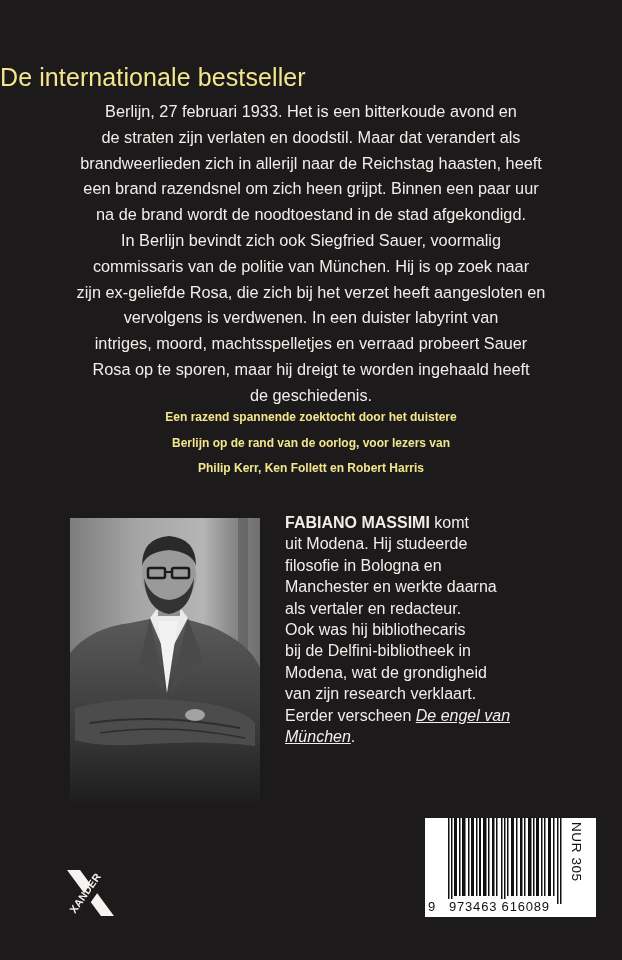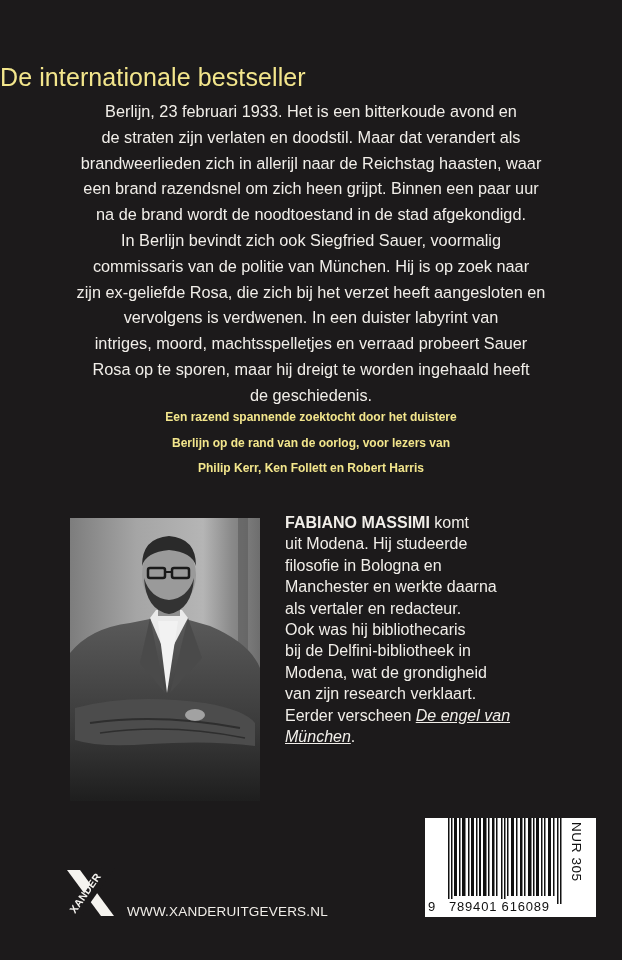--- a/index.html
+++ b/index.html
@@ -128,23 +128,23 @@
     }
   </style>
 </head>
 <body>
 
 <div class="cover">
 
   <div class="title">De internationale bestseller</div>
 
   <div class="blurb blurb-1">
-    <span class="line">Berlijn, 23 februari 1933. Het is een bitterkoude avond en</span>
+    <span class="line">Berlijn, 27 februari 1933. Het is een bitterkoude avond en</span>
     <span class="line">de straten zijn verlaten en doodstil. Maar dat verandert als</span>
-    <span class="line">brandweerlieden zich in allerijl naar de Reichstag haasten, waar</span>
+    <span class="line">brandweerlieden zich in allerijl naar de Reichstag haasten, heeft</span>
     <span class="line">een brand razendsnel om zich heen grijpt. Binnen een paar uur</span>
     <span class="line">na de brand wordt de noodtoestand in de stad afgekondigd.</span>
   </div>
 
   <div class="blurb blurb-2">
     <span class="line">In Berlijn bevindt zich ook Siegfried Sauer, voormalig</span>
     <span class="line">commissaris van de politie van München. Hij is op zoek naar</span>
     <span class="line">zijn ex-geliefde Rosa, die zich bij het verzet heeft aangesloten en</span>
     <span class="line">vervolgens is verdwenen. In een duister labyrint van</span>
     <span class="line">intriges, moord, machtsspelletjes en verraad probeert Sauer</span>
@@ -222,21 +222,20 @@
     <svg width="50" height="52" viewBox="0 0 50 52">
 
       <polygon points="1,4 14,4 48,50 35,50" fill="#f5f3ef"></polygon>
 
       <polygon points="36,2 49,2 15,50 2,50" fill="#1c1a1b"></polygon>
       <polygon points="38,4 47,4 14,48 5,48" fill="#f5f3ef" opacity="0"></polygon>
       <text x="0" y="0" transform="translate(9,48) rotate(-55)" font-family="Liberation Sans, sans-serif" font-size="10.5" font-weight="bold" fill="#f5f3ef" letter-spacing="0.3">XANDER</text>
     </svg>
   </div>
 
-  <div class="url">WWW.XANDERUITGEVERS.NL</div>
 
   <div class="barcode-box" title="9789401616089">
     <svg class="barcode-bars" width="114" height="86" viewBox="0 0 114 86">
       <g fill="#111">
         <rect x="0" y="0" width="1.5" height="86"></rect>
         <rect x="3" y="0" width="1.5" height="86"></rect>
         <rect x="6" y="0" width="3" height="78"></rect>
         <rect x="11" y="0" width="1.5" height="78"></rect>
         <rect x="14" y="0" width="3.5" height="78"></rect>
         <rect x="20" y="0" width="1.5" height="78"></rect>
@@ -259,20 +258,20 @@
         <rect x="88" y="0" width="3" height="78"></rect>
         <rect x="93" y="0" width="1.5" height="78"></rect>
         <rect x="96" y="0" width="1.5" height="78"></rect>
         <rect x="100" y="0" width="3" height="78"></rect>
         <rect x="105" y="0" width="1.5" height="78"></rect>
         <rect x="109" y="0" width="1.5" height="86"></rect>
         <rect x="112" y="0" width="1.5" height="86"></rect>
       </g>
     </svg>
     <div class="barcode-number">
-      <span class="lead">9</span><span class="digits">789401 616089</span>
+      <span class="lead">9</span><span class="digits">973463 616089</span>
     </div>
     <div class="nur">
       <span>NUR 305</span>
     </div>
   </div>
 
 </div>
 
 </body></html>

